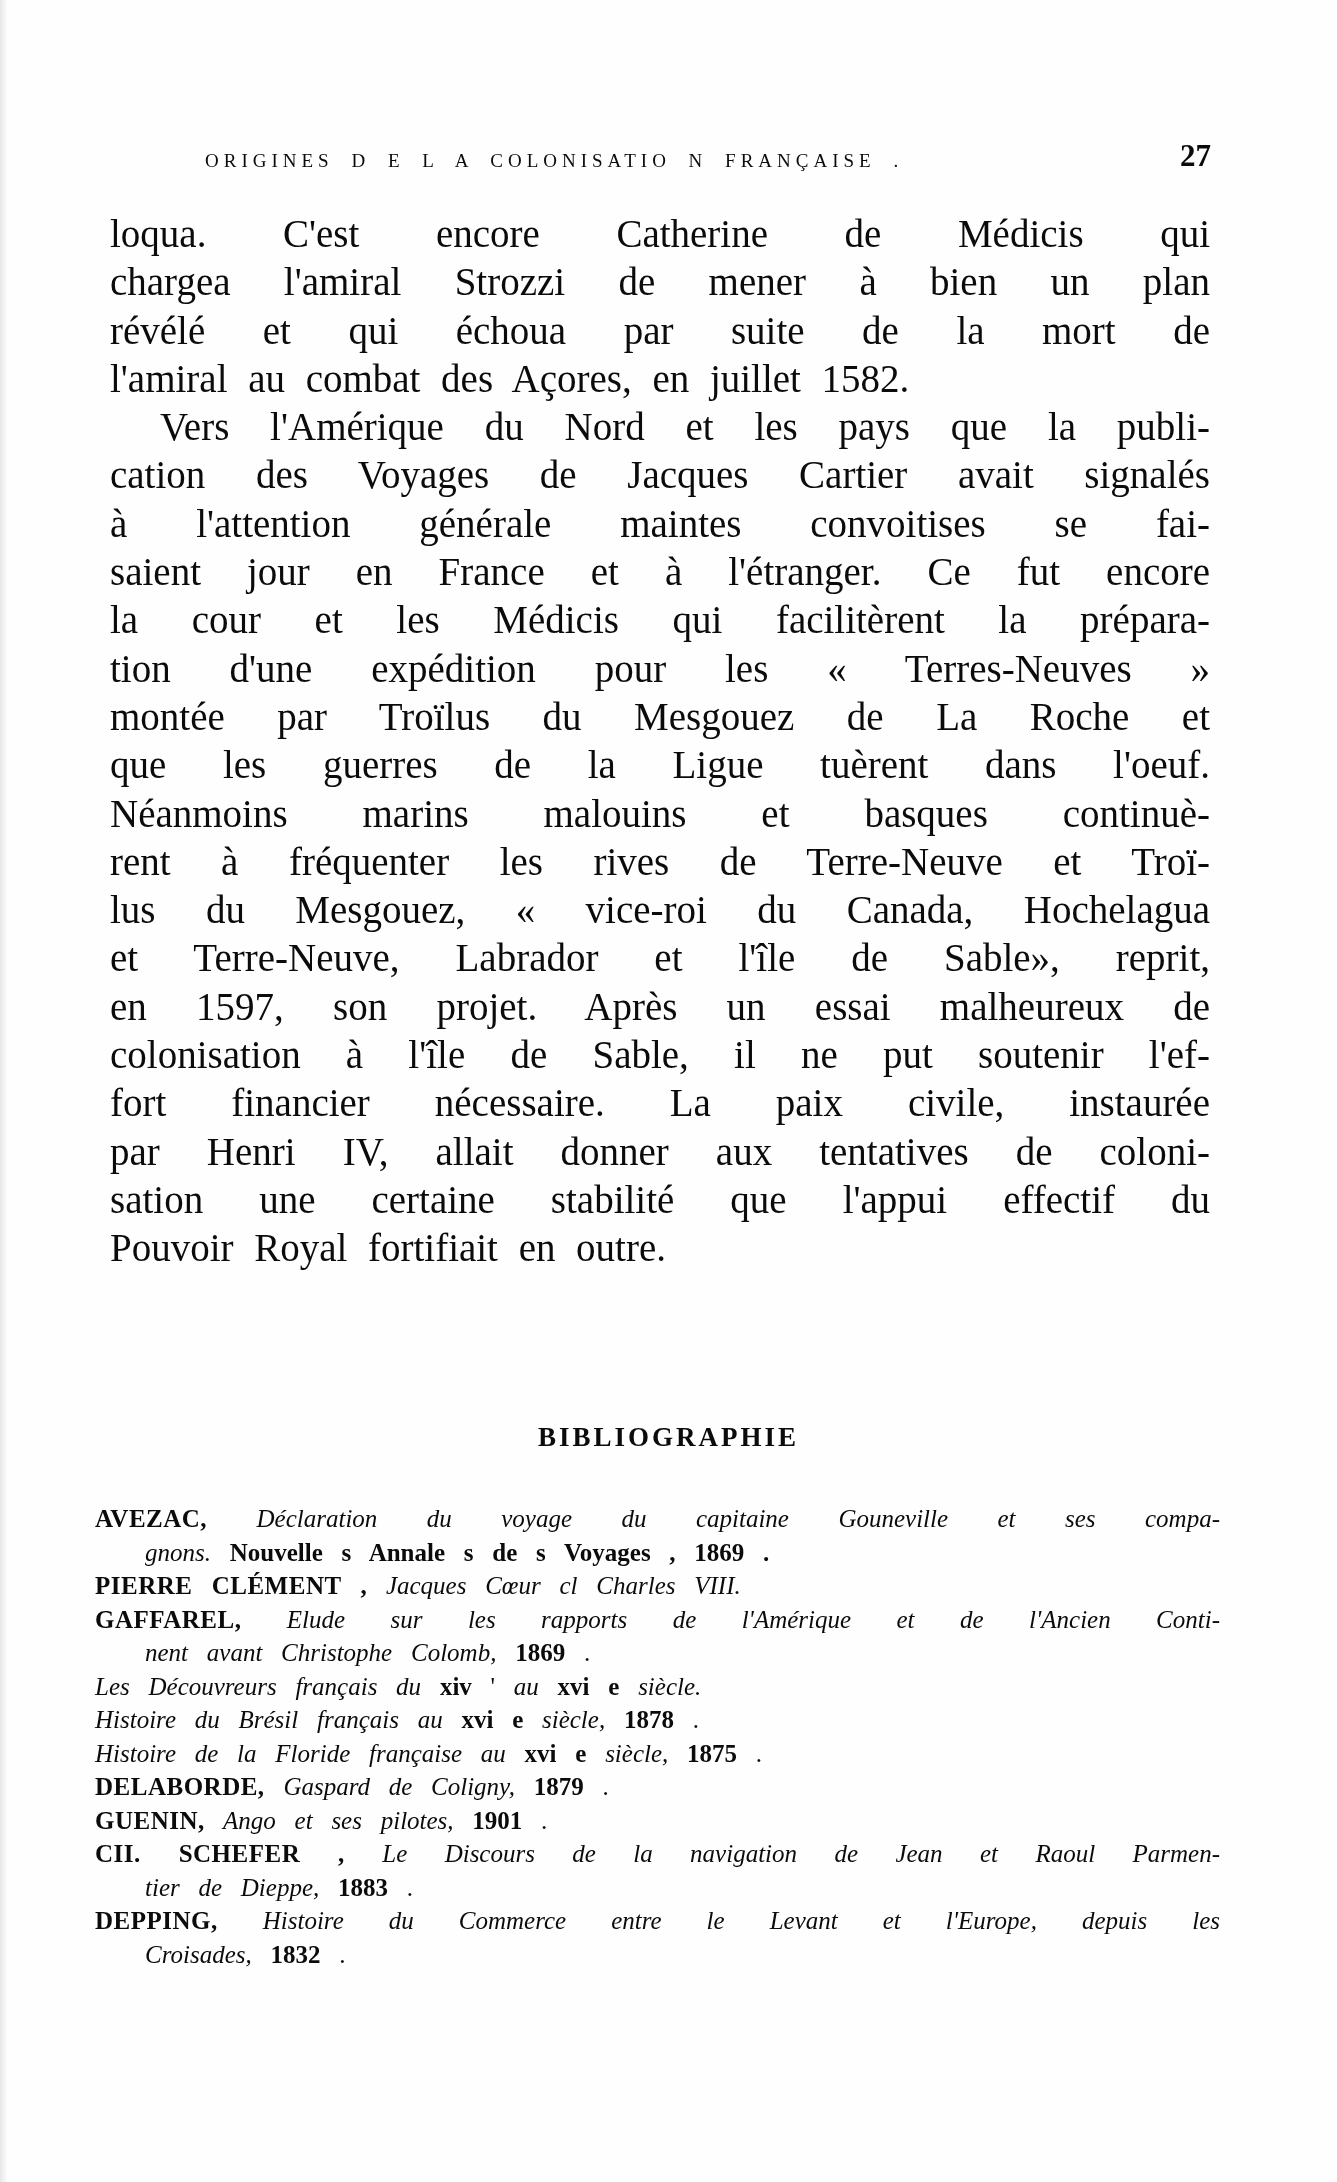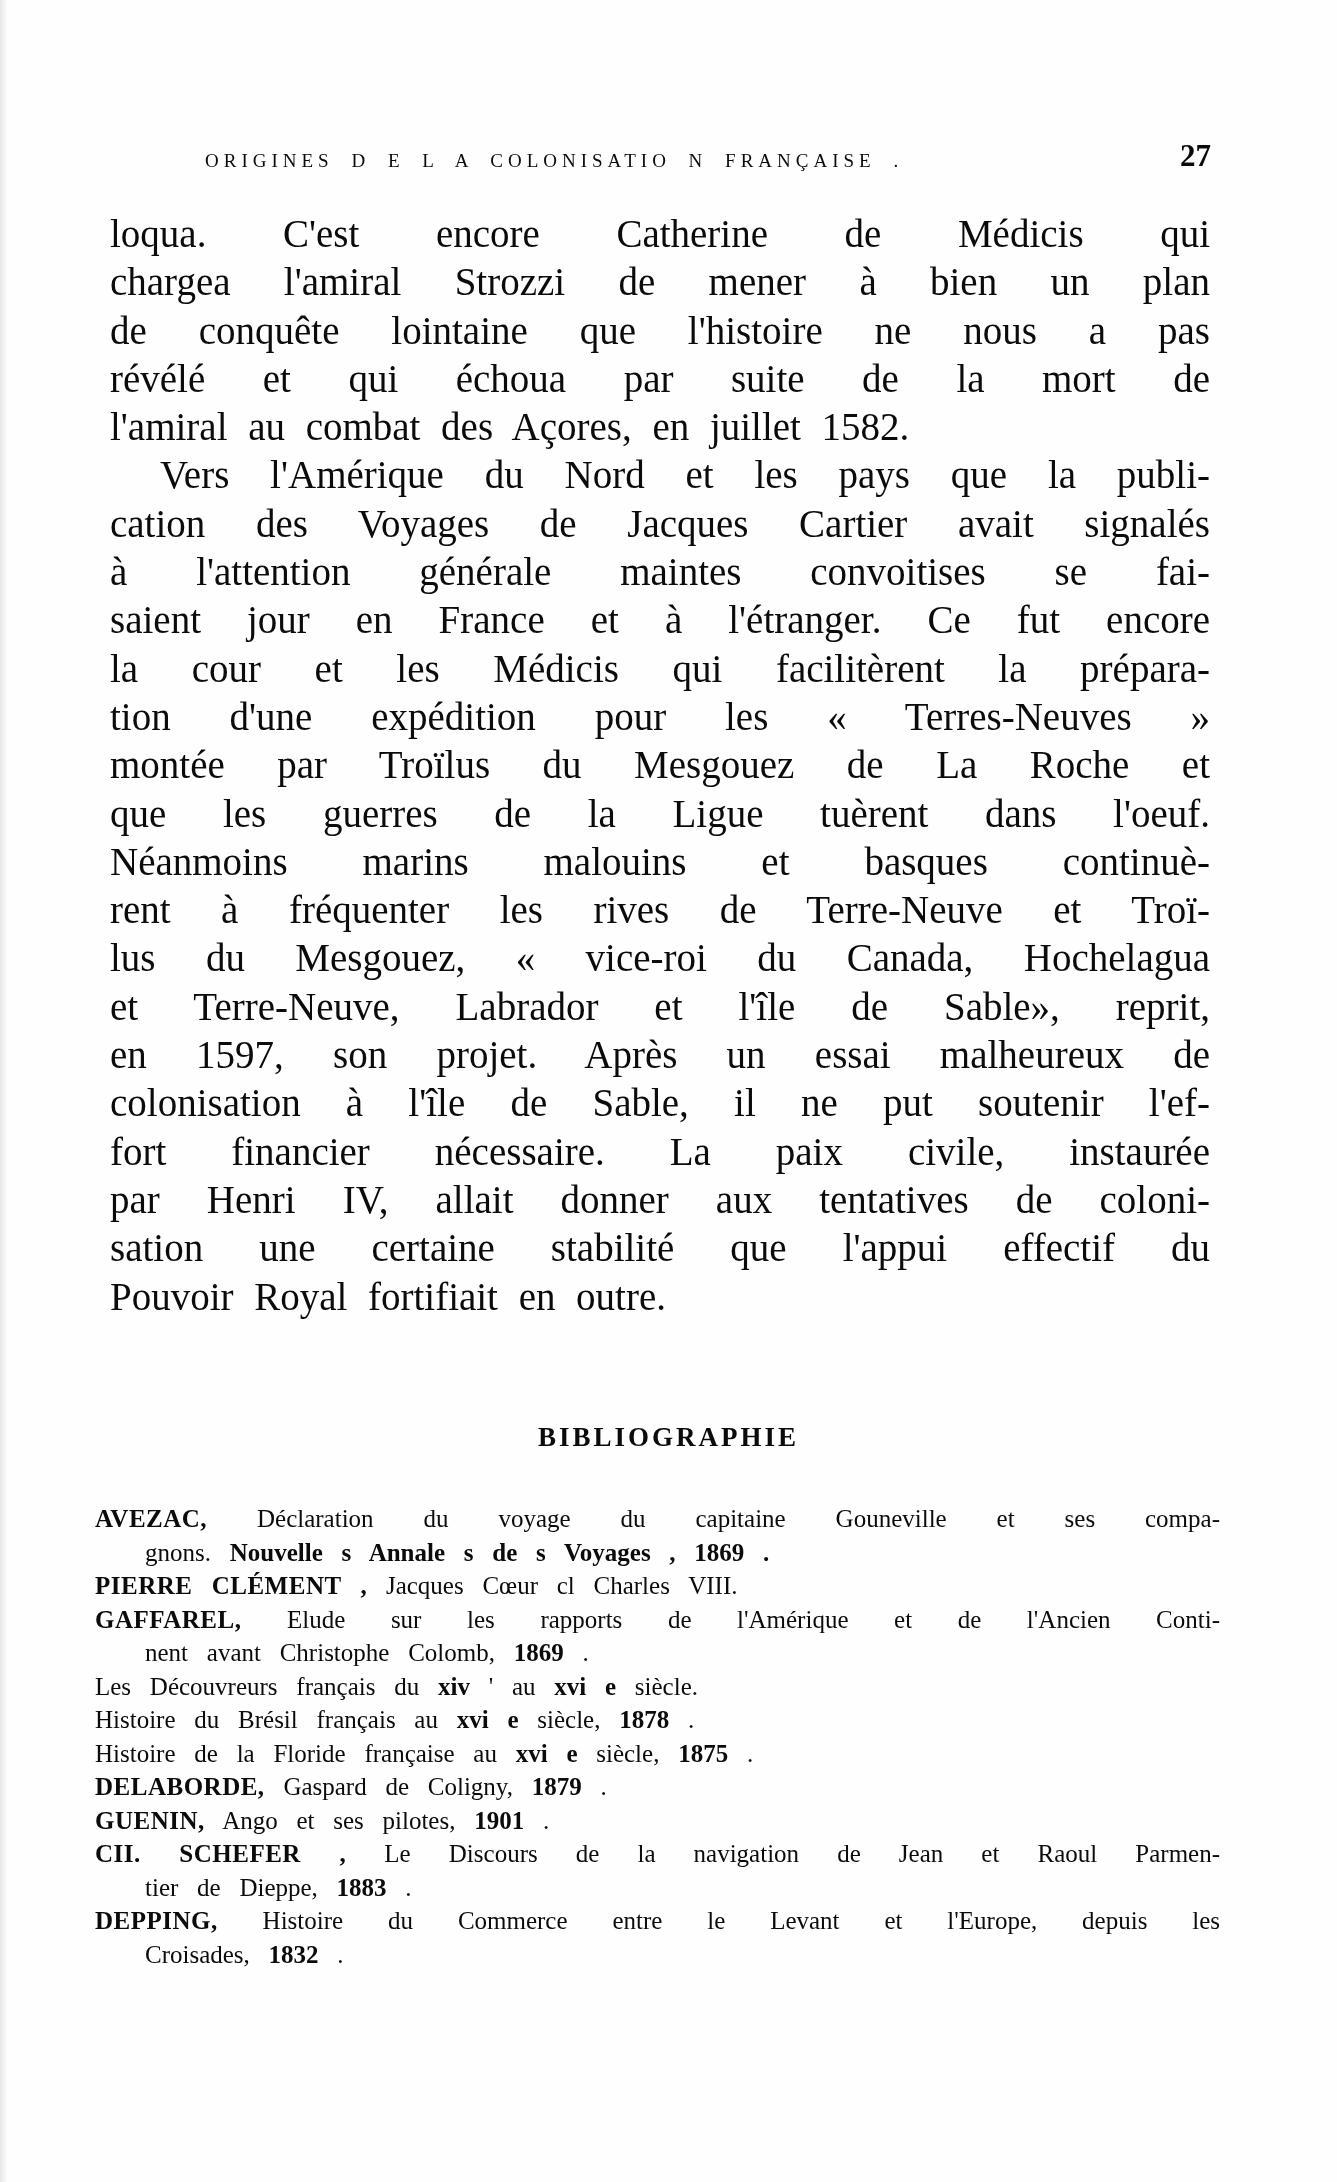--- a/index.html
+++ b/index.html
@@ -91,20 +91,21 @@
     word-spacing: 0.2em;
   }
   .bib-line.cont {
     padding-left: 50px;
   }
   .seg-sc {
     font-weight: 700;
     letter-spacing: 0.5px;
   }
   .seg-i {
+    font-style: italic;
   }
   .seg-b {
     font-weight: 700;
     text-align: center;
   }
   .seg-r {
     font-style: normal;
   }
 </style>
 </head>
@@ -113,21 +114,20 @@
 <div class="page">
   <div class="scan-edge"></div>
 
   <div class="running-title">ORIGINES D E L A COLONISATIO N FRANÇAISE .</div>
 
   <div class="page-number">27</div>
 
   <div class="body-text">
       <div class="body-line">loqua. C'est encore Catherine de Médicis qui</div>
       <div class="body-line">chargea l'amiral Strozzi de mener à bien un plan</div>
-      <div class="body-line">de conquête lointaine que l'histoire ne nous a pas</div>
       <div class="body-line">révélé et qui échoua par suite de la mort de</div>
       <div class="body-line no-just">l'amiral au combat des Açores, en juillet 1582.</div>
       <div class="body-line indent">Vers l'Amérique du Nord et les pays que la publi-</div>
       <div class="body-line">cation des Voyages de Jacques Cartier avait signalés</div>
       <div class="body-line">à l'attention générale maintes convoitises se fai-</div>
       <div class="body-line">saient jour en France et à l'étranger. Ce fut encore</div>
       <div class="body-line">la cour et les Médicis qui facilitèrent la prépara-</div>
       <div class="body-line">tion d'une expédition pour les « Terres-Neuves »</div>
       <div class="body-line">montée par Troïlus du Mesgouez de La Roche et</div>
       <div class="body-line">que les guerres de la Ligue tuèrent dans l'oeuf.</div>

